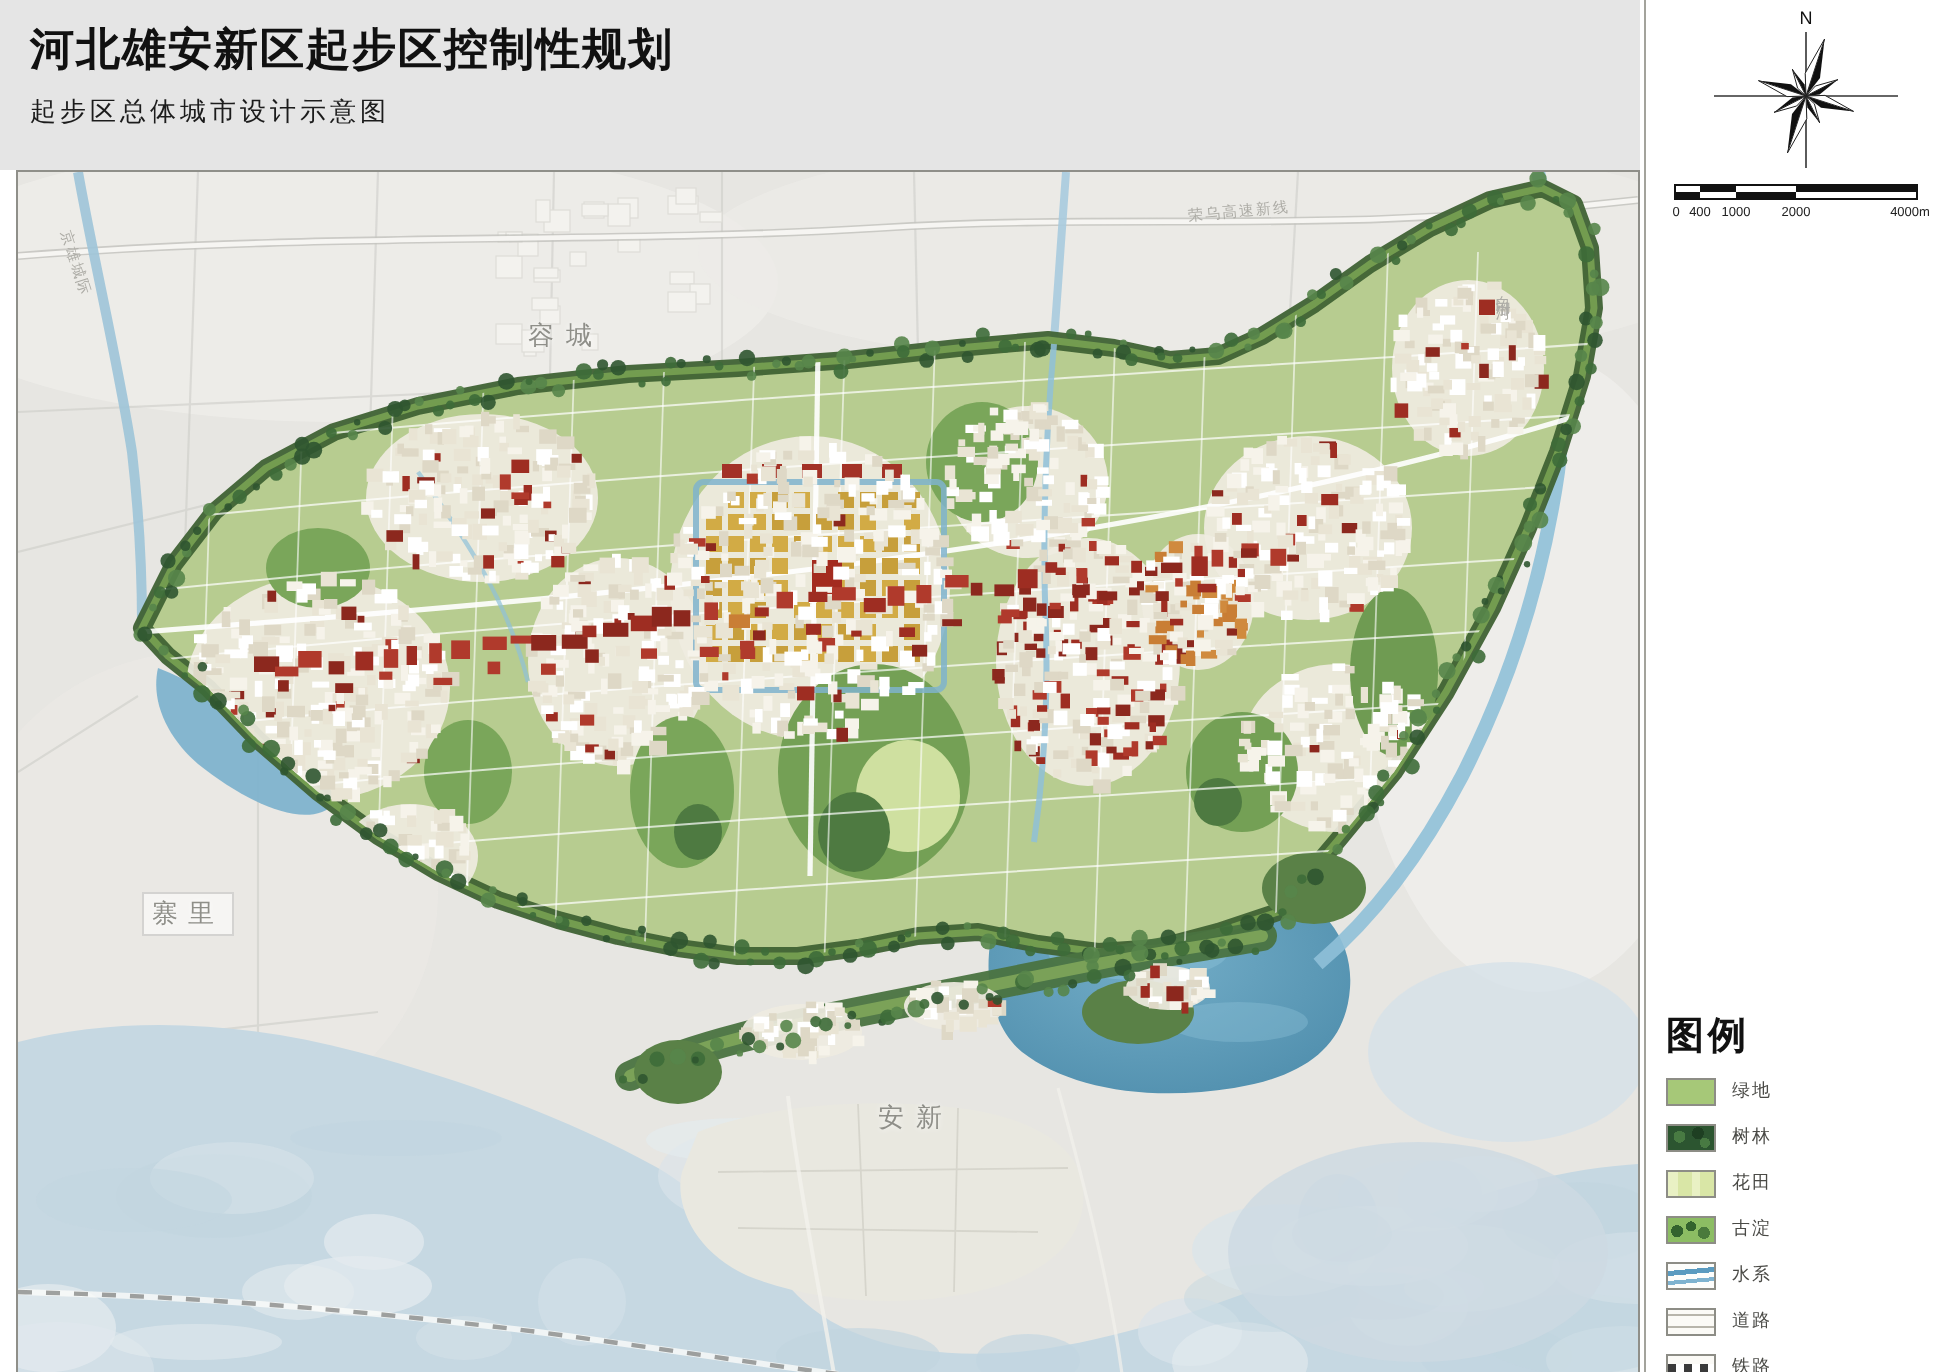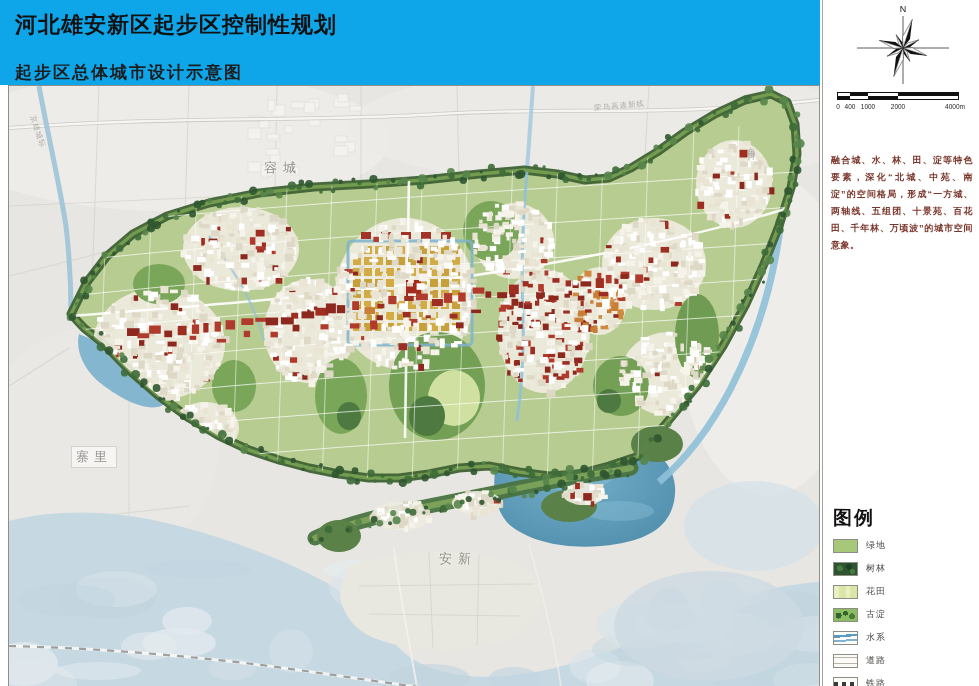--- a/index.html
+++ b/index.html
@@ -1,23 +1,23 @@
 <!DOCTYPE html>
 <html><head>
 <meta charset="utf-8">
 <style>
   html,body{margin:0;padding:0;background:#fff;}
   body{width:979px;height:686px;position:relative;overflow:hidden;
        font-family:"Liberation Sans","DejaVu Sans",sans-serif;color:#1a1a1a;}
   #frame{position:absolute;inset:0;outline:1px solid #d8d8d3;}
 
   
-  #header{position:absolute;left:0;top:0;width:820px;height:85px;background:#0ea5e9;}
+  #header{position:absolute;left:0;top:0;width:820px;height:85px;background:#e5e5e5;}
   #title{position:absolute;left:15px;top:10px;font-size:22px;font-weight:800;letter-spacing:1px;color:#111;}
-  #subtitle{position:absolute;left:15px;top:61px;font-size:17px;font-weight:700;letter-spacing:2px;color:#1c1c1c;}
+  #subtitle{position:absolute;left:15px;top:47px;font-size:13px;font-weight:400;letter-spacing:2px;color:#1c1c1c;}
 
   
   #mapbox{position:absolute;left:8px;top:85px;width:810px;height:601px;
           border:1px solid #8f8f89;box-sizing:content-box;background:#e7e6e2;}
   #mapbox svg{display:block;}
   .maplabel{position:absolute;color:#8f8f89;font-size:13px;letter-spacing:6px;font-weight:500;
             text-shadow:0 0 3px rgba(255,255,255,.9);white-space:nowrap;z-index:5;}
   .maplabel.boxed{background:rgba(255,255,255,.55);border:1px solid rgba(150,150,145,.35);
                   padding:1px 4px;letter-spacing:5px;}
   .maplabel.tiny{font-size:7.5px;letter-spacing:1px;color:#adaca6;font-weight:400;text-shadow:none;}
@@ -2492,21 +2492,20 @@
             <i></i>
           </div>
       </div>
       <div class="tick" style="left:1px;">0</div>
       <div class="tick" style="left:13px;">400</div>
       <div class="tick" style="left:31px;">1000</div>
       <div class="tick" style="left:61px;">2000</div>
       <div class="tick" style="left:118px;">4000m</div>
     </div>
 
-    <div id="desc">融合城、水、林、田、淀等特色要素，深化“北城、中苑、南淀”的空间格局，形成“一方城、两轴线、五组团、十景苑、百花田、千年林、万顷波”的城市空间意象。</div>
 
     <div id="legend">
       <h3>图例</h3>
       <div class="lrow">
         <div class="sw sw-greenspace"></div>
         <span>绿地</span>
       </div>
       <div class="lrow">
         <div class="sw sw-forest"></div>
         <span>树林</span>

